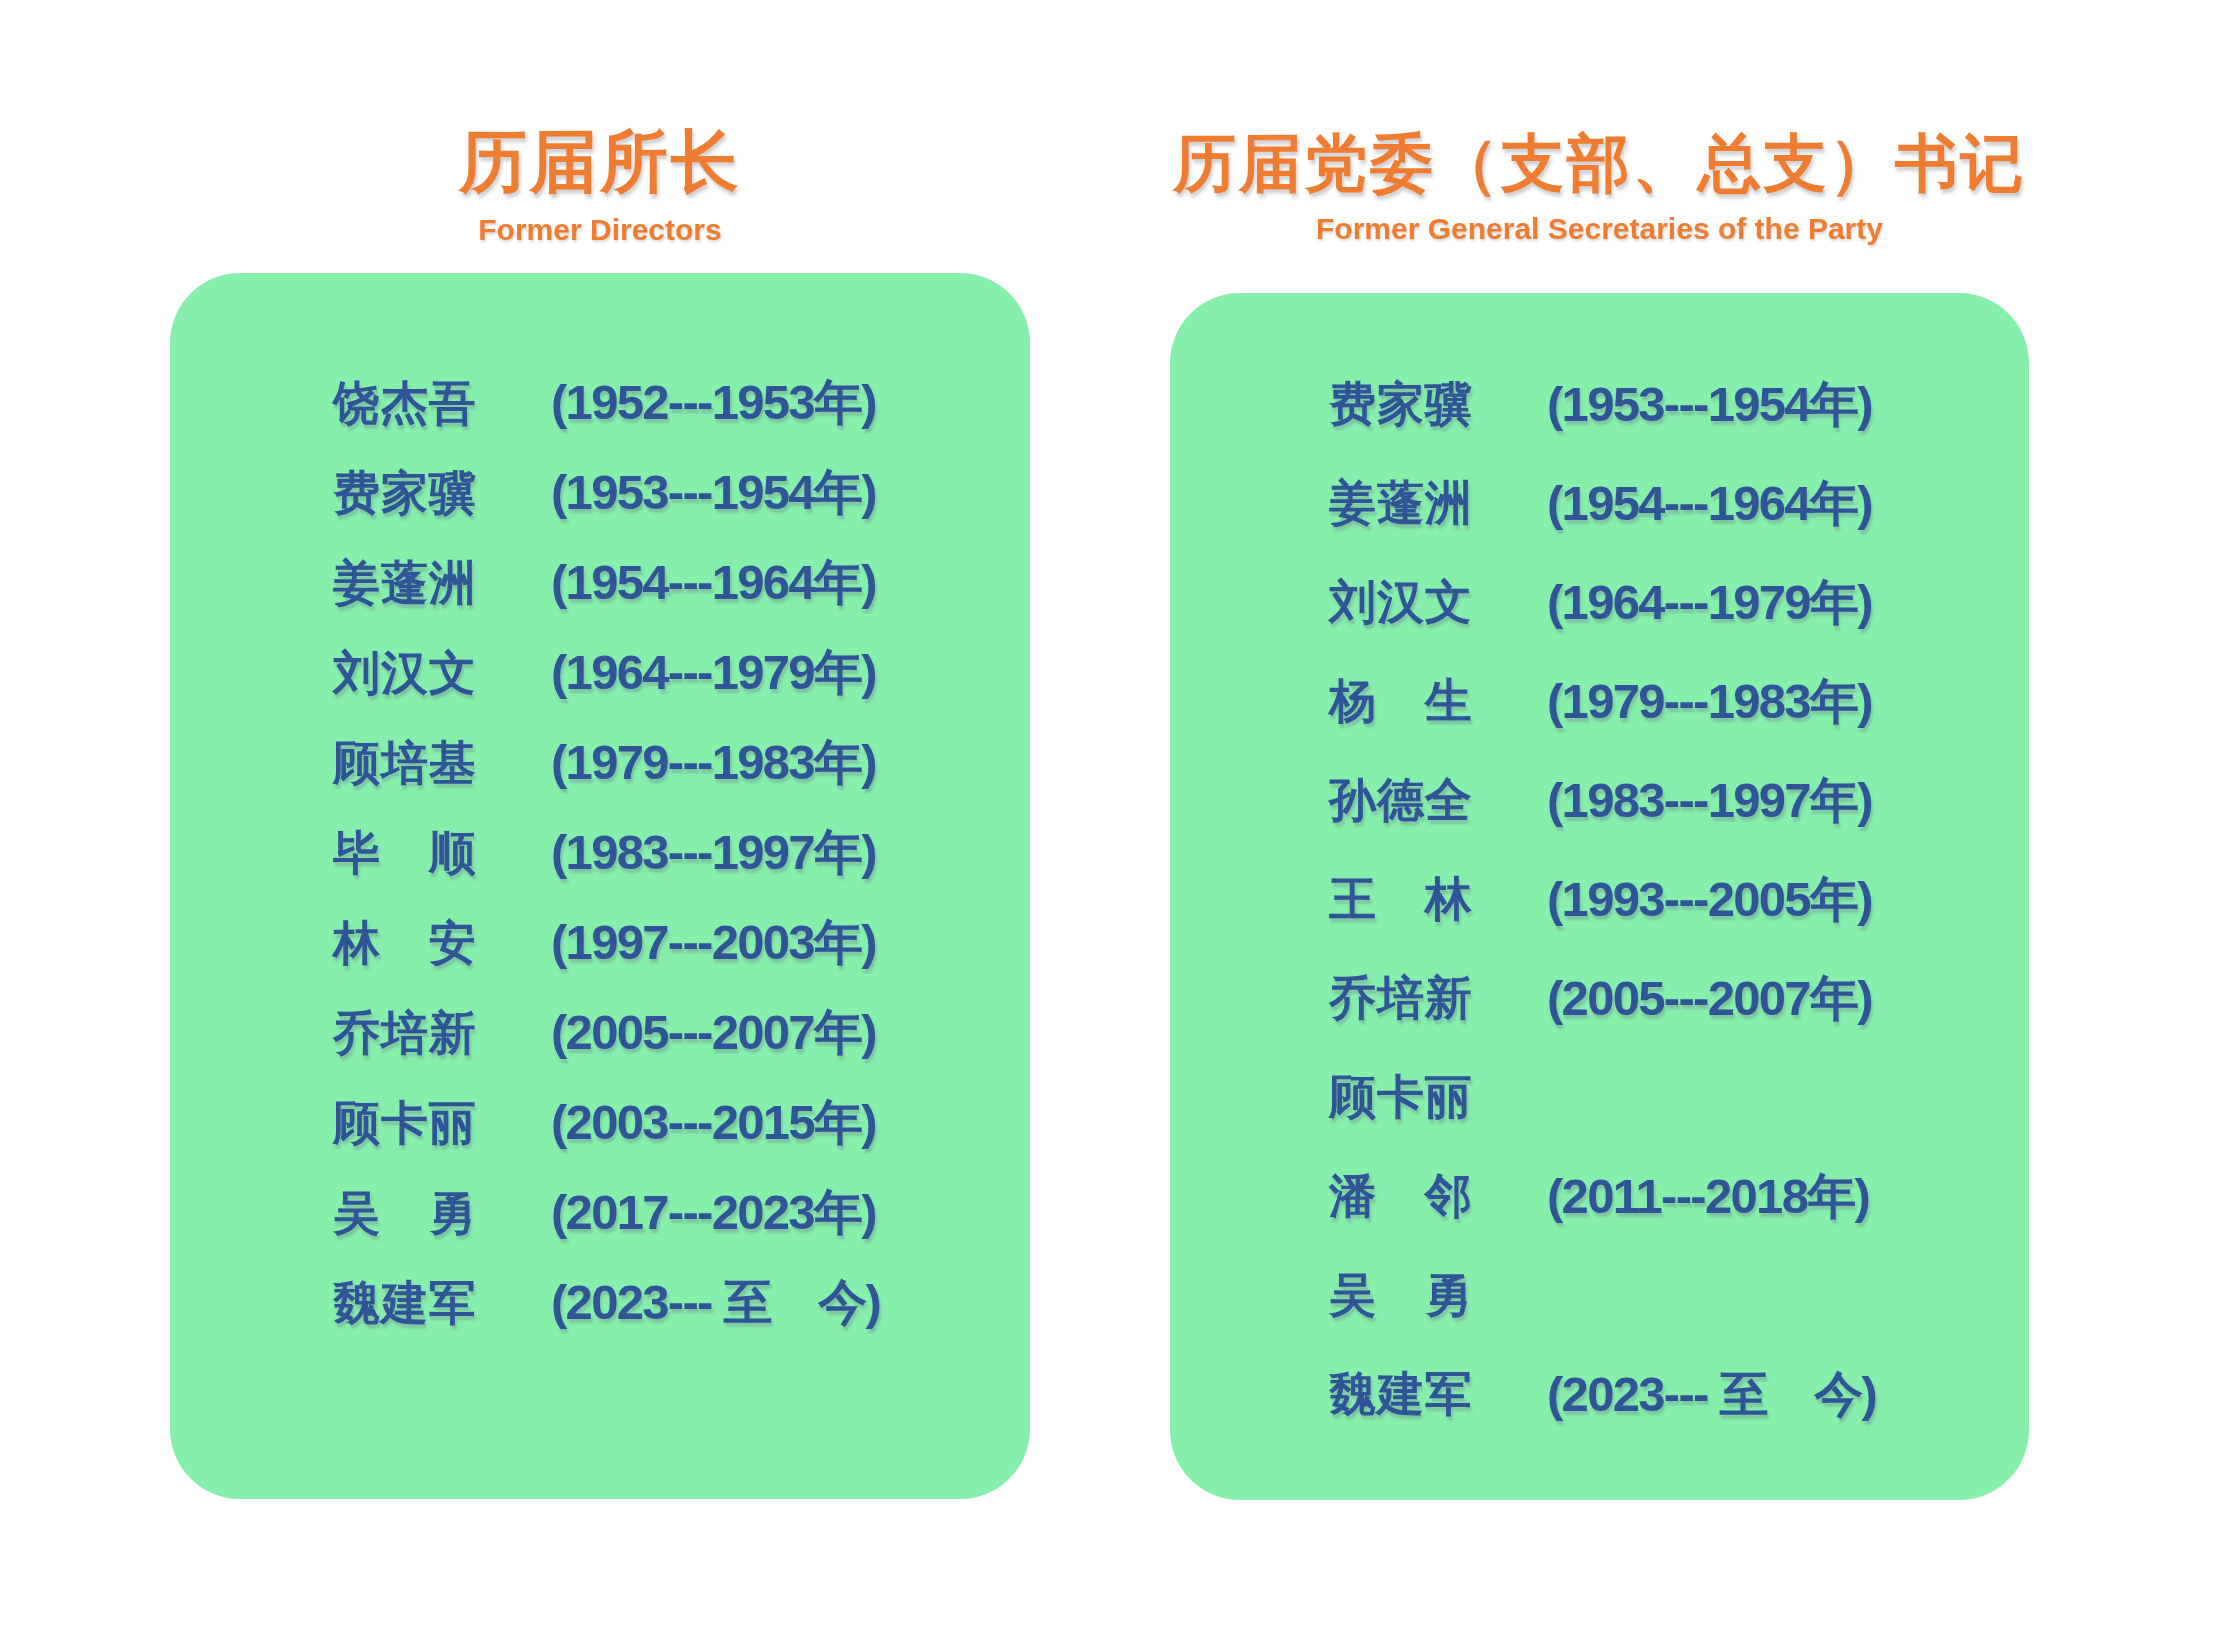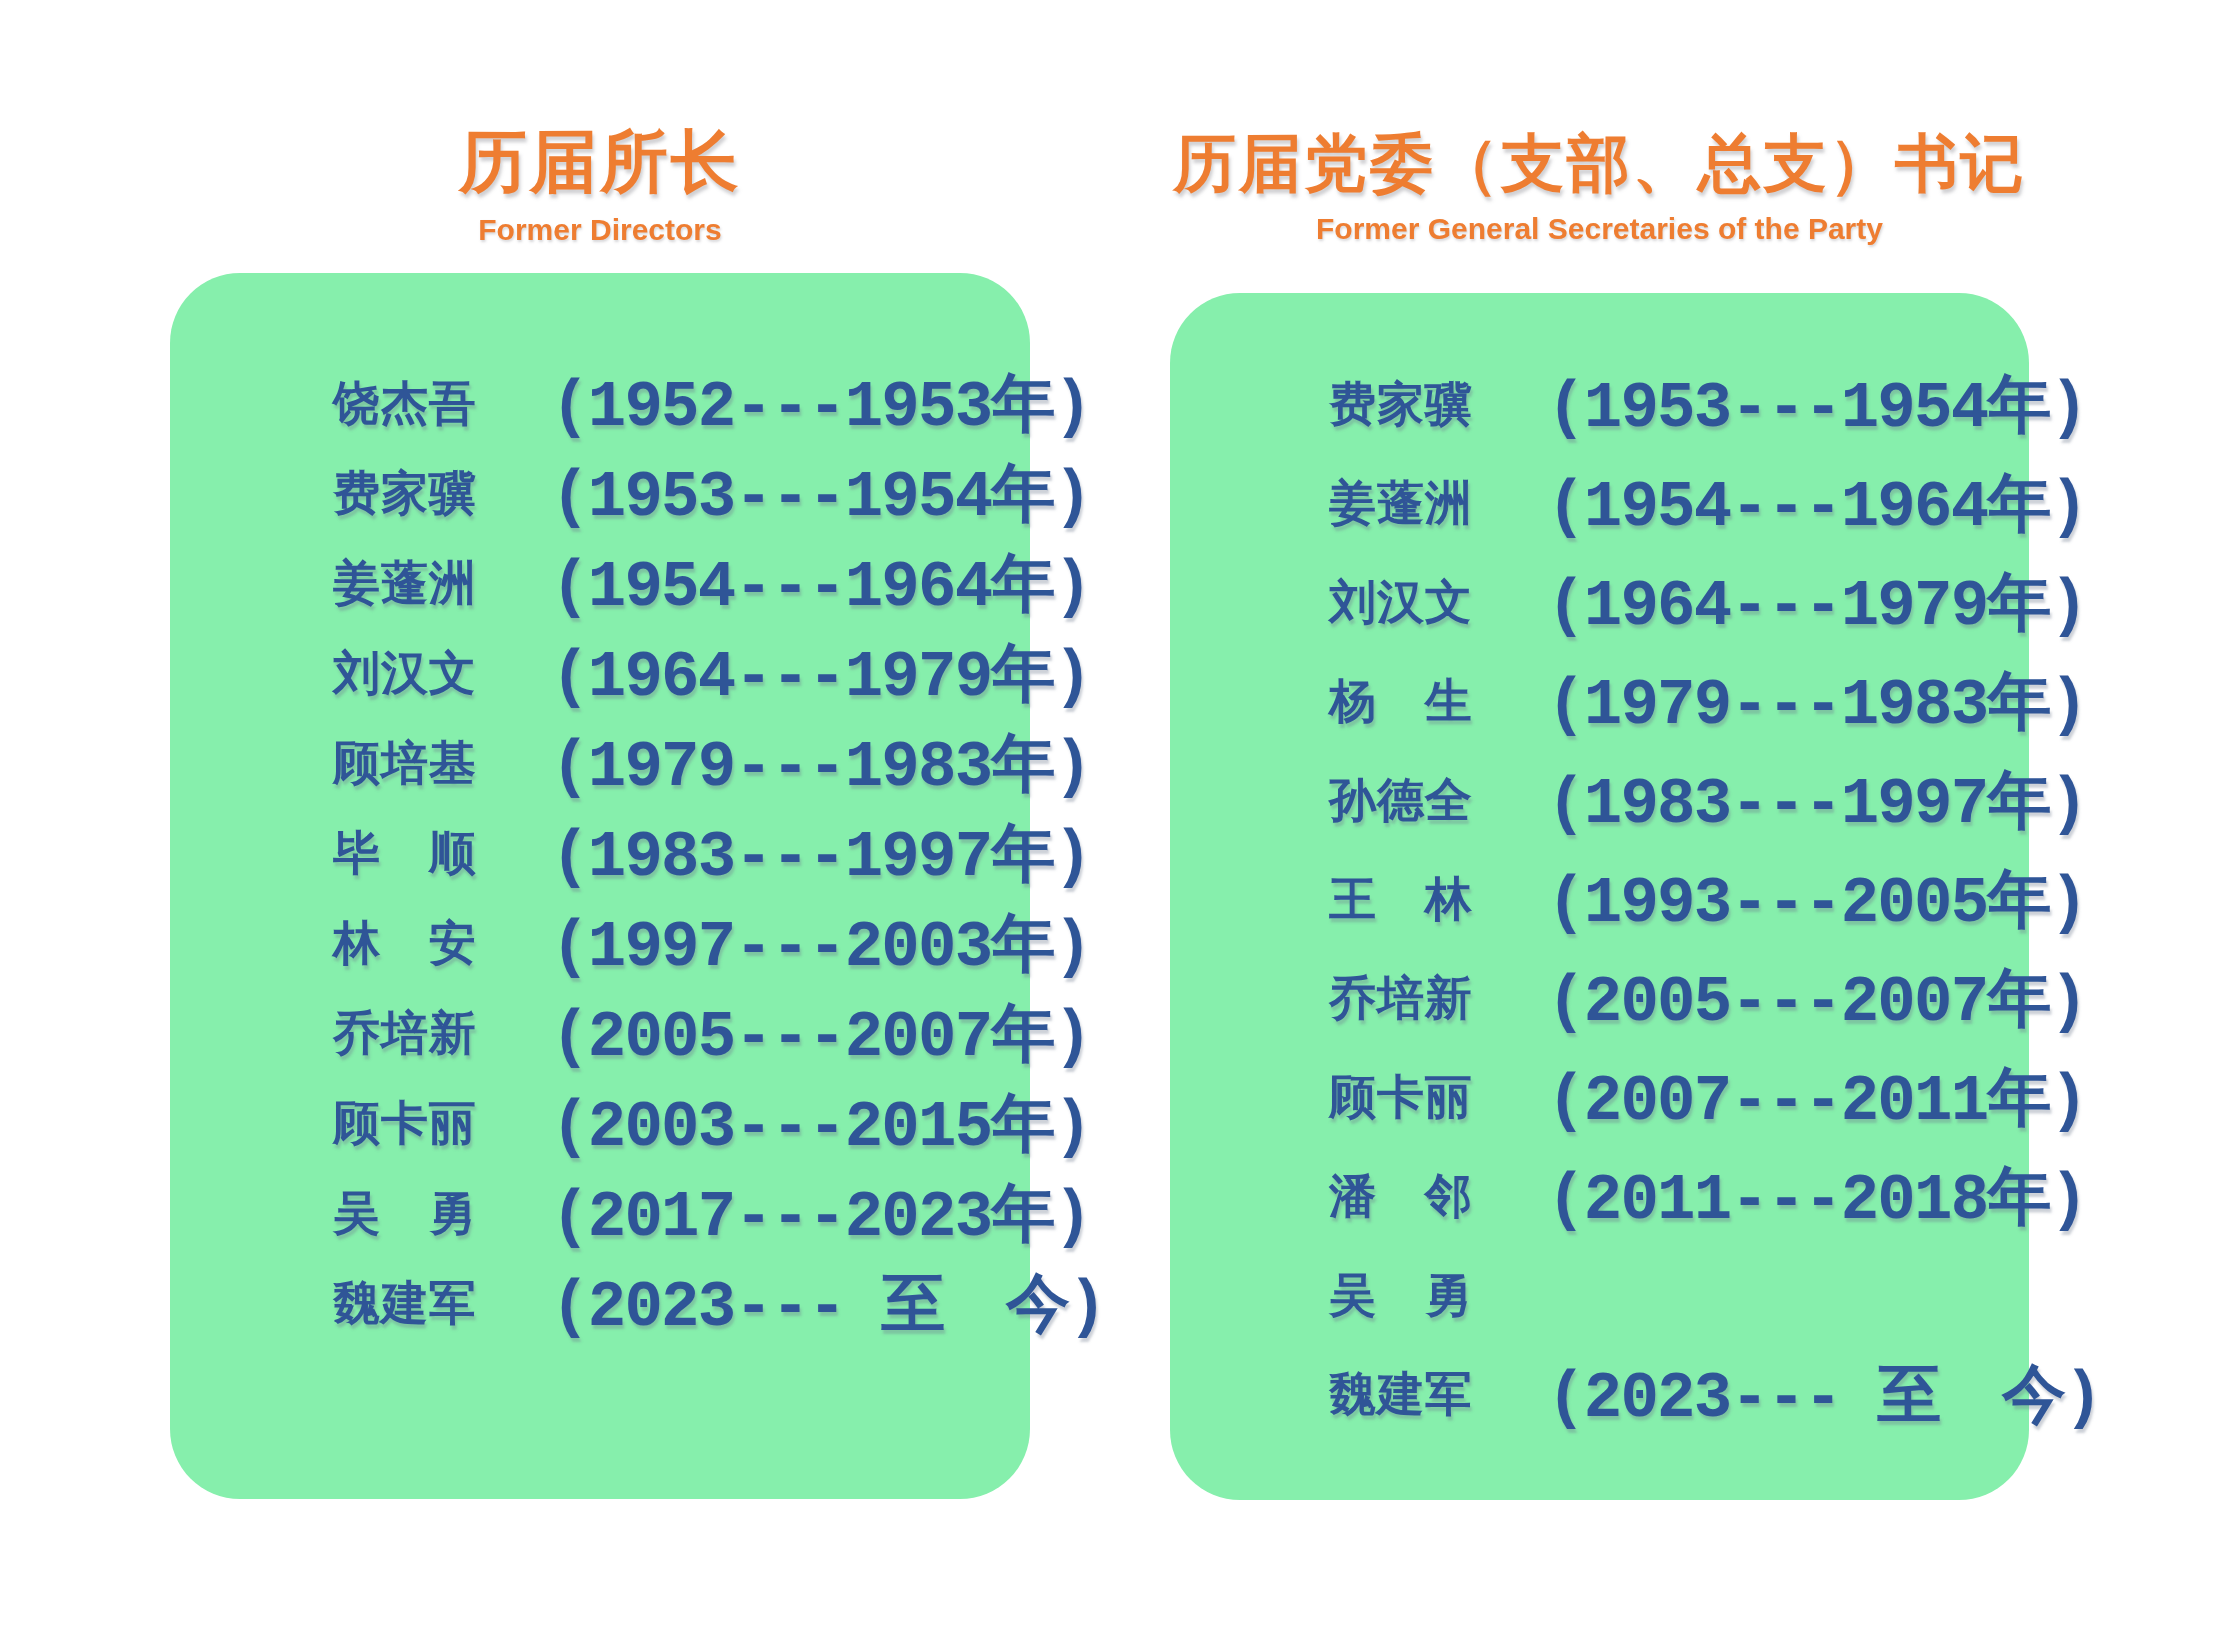--- a/index.html
+++ b/index.html
@@ -54,27 +54,26 @@
   #right-panel .row { height: 99px; }
   .person-name {
     font-size: 47px;
     font-weight: bold;
     color: #2f5597;
     letter-spacing: 0.9px;
     white-space: pre;
     text-shadow: 1.7px 3.5px 2.6px rgba(110,120,140,0.35);
   }
   .term-years {
-    font-size: 64px;
+    font-size: 49px;
     font-weight: bold;
     color: #2f5597;
     letter-spacing: -1.7px;
     white-space: pre;
     text-shadow: 1.7px 3.5px 2.6px rgba(110,120,140,0.35);
-    font-family: Liberation Mono, monospace;
   }
 </style>
 </head>
 <body>
 
 <div id="page">
 
   <div id="left-title" class="title-block" style="left:170px; top:124px; width:860px;">
     <div class="title-cn">历届所长</div>
     <div class="title-en">Former Directors</div>
@@ -179,21 +178,20 @@
           <span class="term-years">(1993---2005年)</span>
         </div>
 
         <div class="row">
           <span class="person-name">乔培新</span>
           <span class="term-years">(2005---2007年)</span>
         </div>
 
         <div class="row">
           <span class="person-name">顾卡丽</span>
-          <span class="term-years">(2007---2011年)</span>
         </div>
 
         <div class="row">
           <span class="person-name">潘　邻</span>
           <span class="term-years">(2011---2018年)</span>
         </div>
 
         <div class="row">
           <span class="person-name">吴　勇</span>
         </div>

